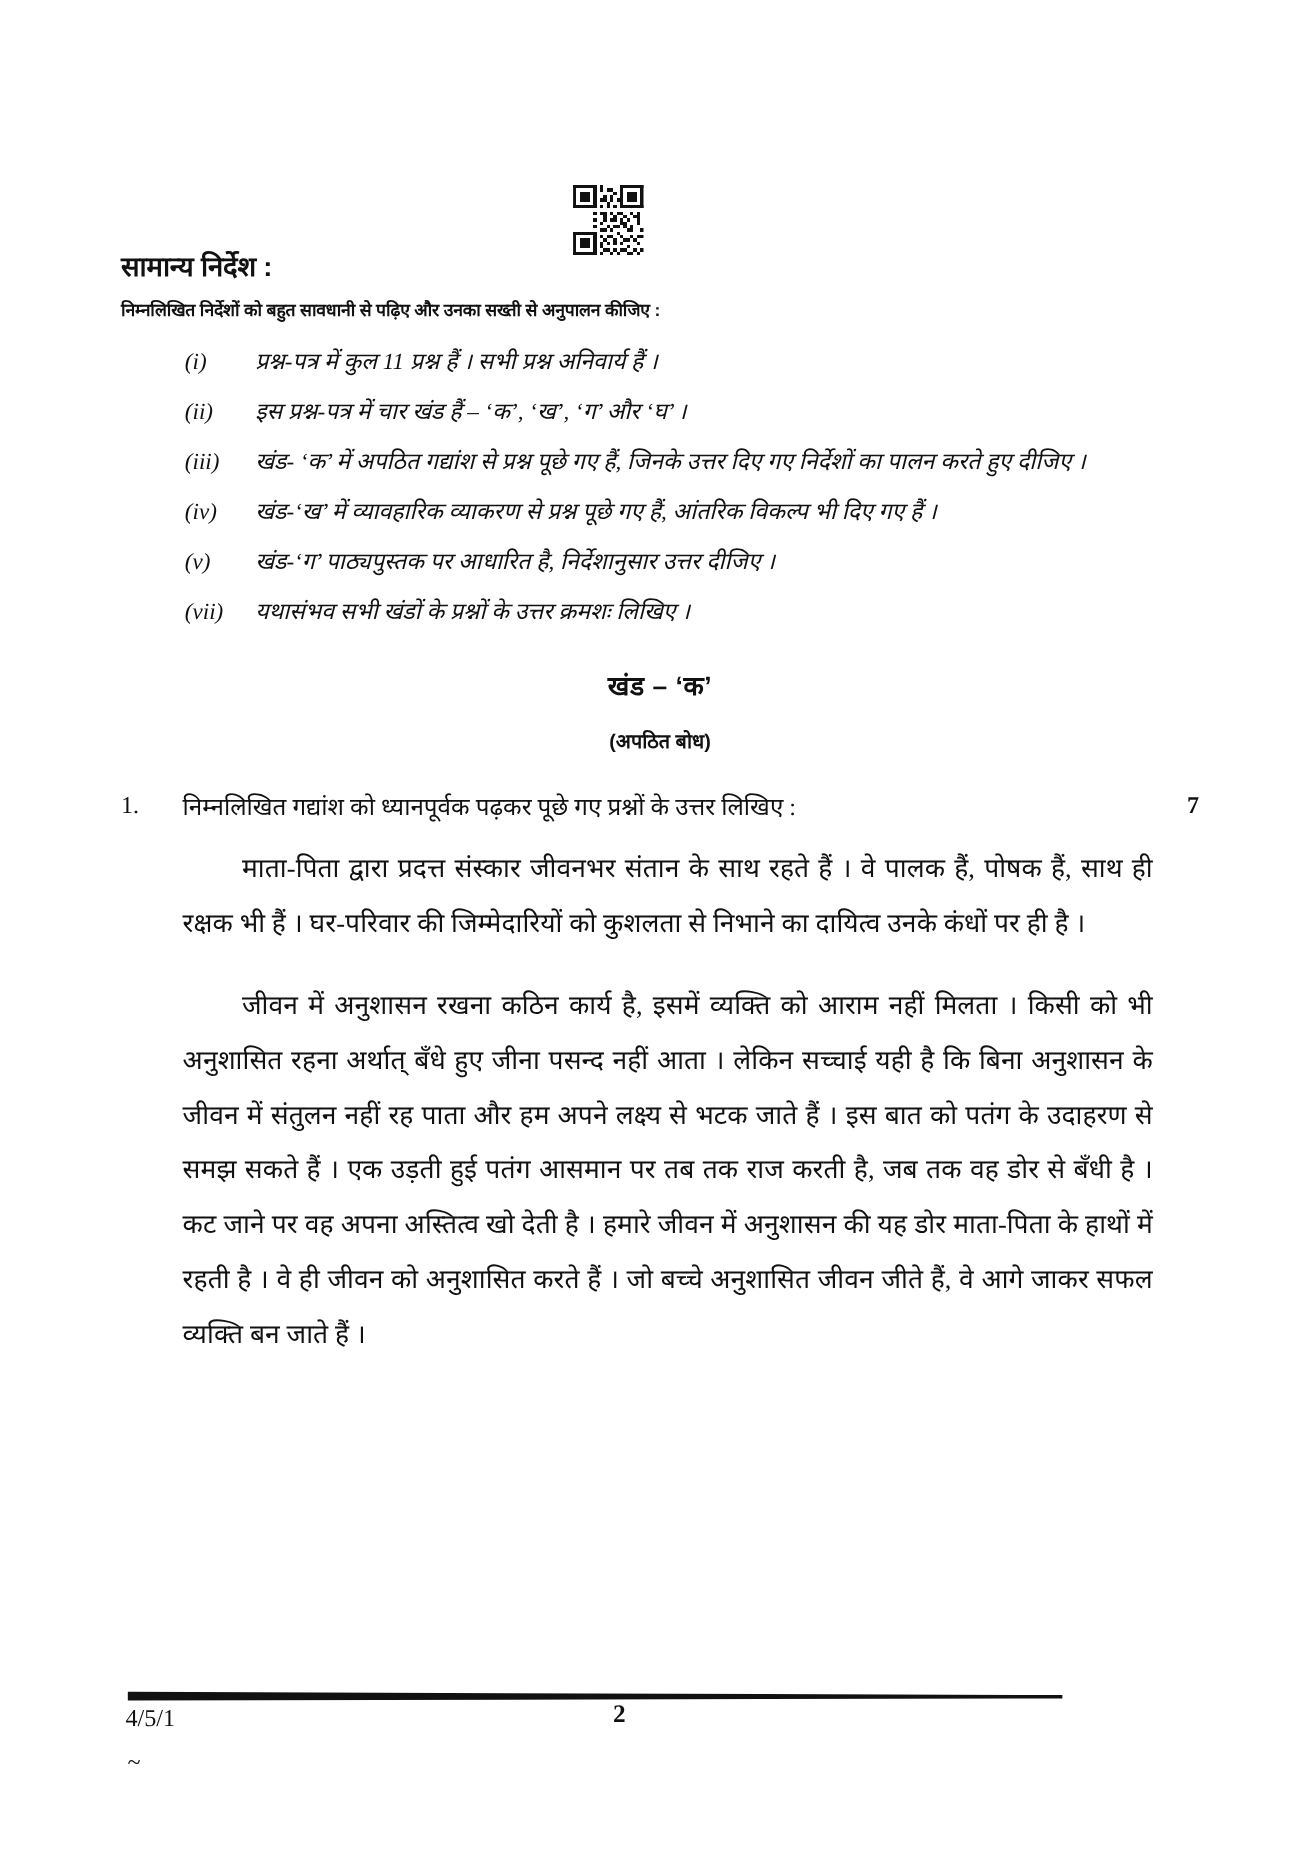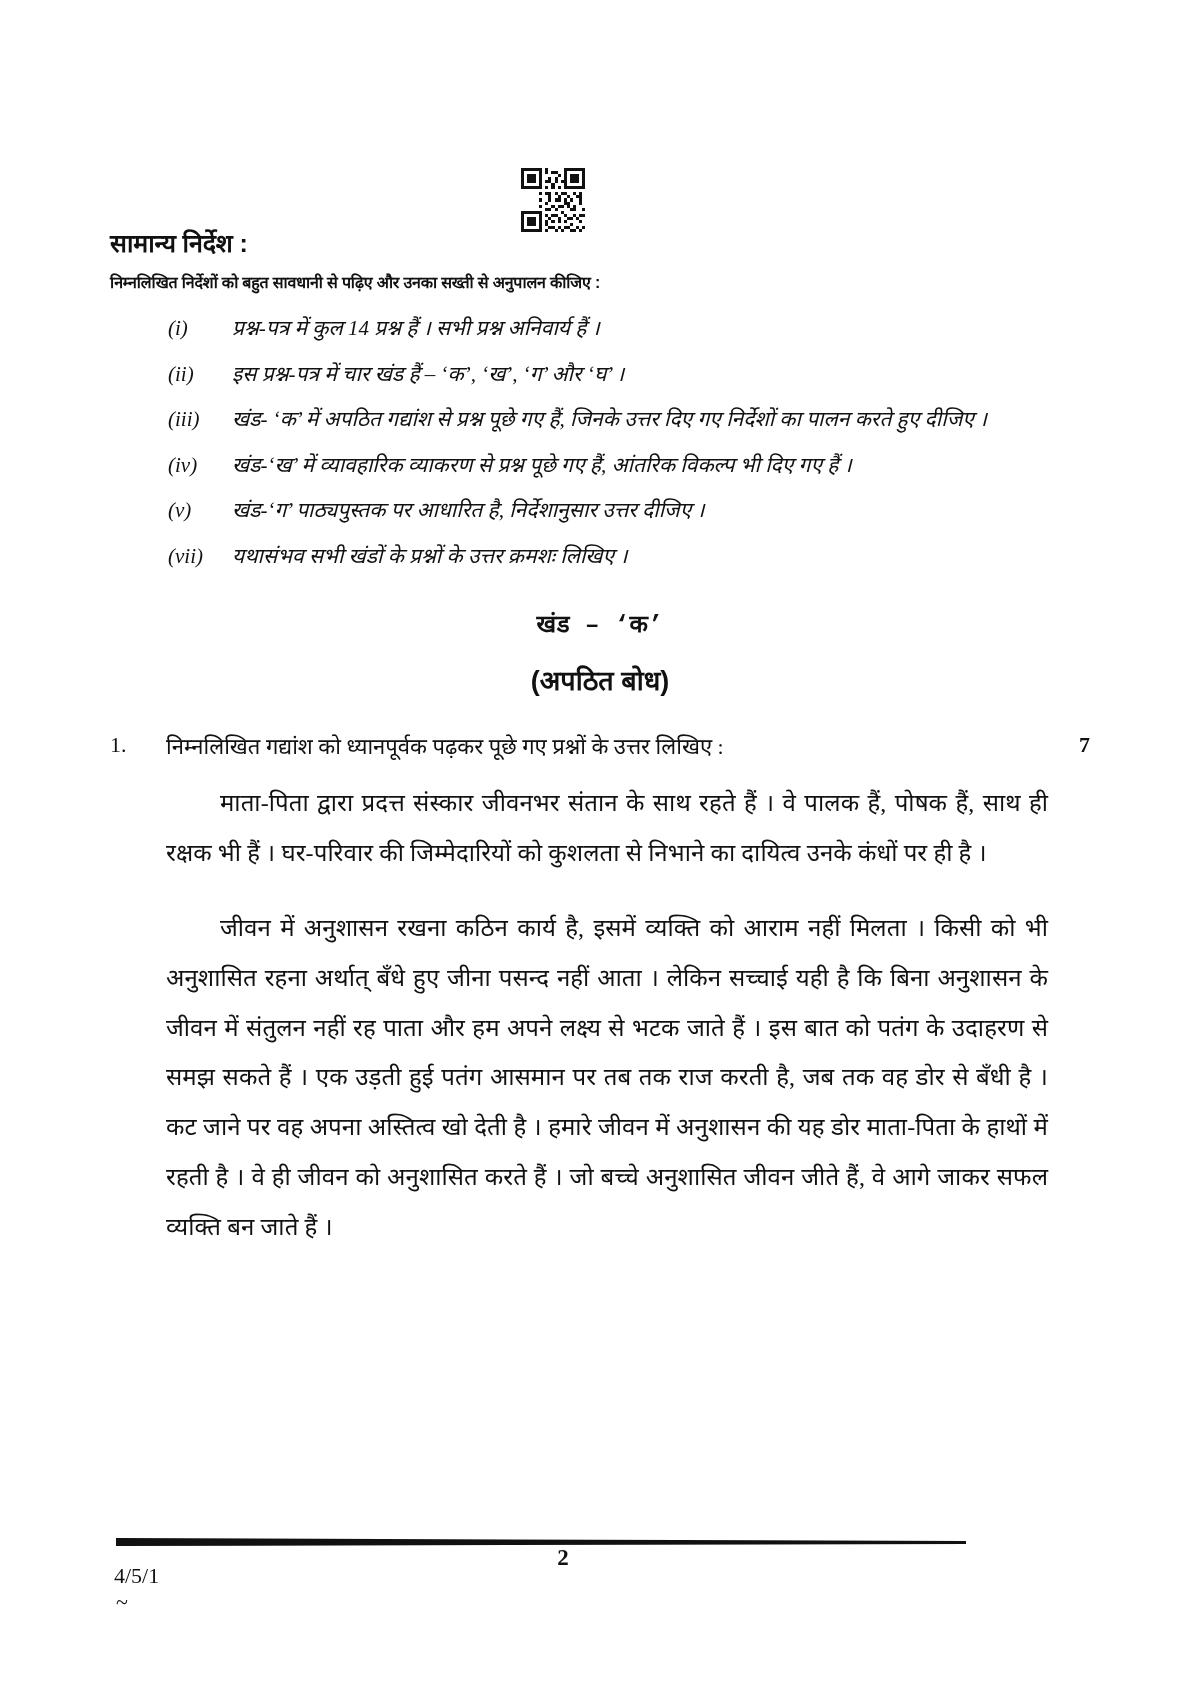--- a/index.html
+++ b/index.html
@@ -76,31 +76,31 @@
     top: 0;
     font-style: italic;
     font-size: 21px;
     width: 58px;
     text-align: left;
   }
 
   
   .section-head {
     text-align: center;
-    font-family: Liberation Mono, monospace;
+    font-family: Liberation Sans, sans-serif;
     font-weight: 700;
     font-size: 24px;
     margin: 34px 0 0 0;
     letter-spacing: 0.5px;
   }
   .section-sub {
     text-align: center;
     font-family: "Liberation Sans", "DejaVu Sans", sans-serif;
     font-weight: 700;
-    font-size: 27px;
+    font-size: 18px;
     margin: 22px 0 0 0;
   }
 
   
   .question-row {
     display: flex;
     align-items: flex-start;
     margin-top: 34px;
     font-size: 22px;
   }
@@ -149,21 +149,21 @@
   .footer {
     position: absolute;
     left: 110px;
     top: 1545px;
     width: 980px;
     height: 70px;
   }
   .footer .code {
     position: absolute;
     left: 4px;
-    top: 18px;
+    top: 4px;
     font-size: 22px;
     text-align: center;
   }
   .footer .pageno {
     position: absolute;
     left: 0;
     right: 0;
     top: 0;
     text-align: center;
     font-size: 23px;
@@ -273,21 +273,21 @@
 
   <div class="content">
 
     <div class="gi-title">सामान्य निर्देश :</div>
 
     <div class="gi-sub">निम्नलिखित निर्देशों को बहुत सावधानी से पढ़िए और उनका सख्ती से अनुपालन कीजिए :</div>
 
     <ol class="instructions">
       <li>
         <span class="num">(i)</span>
-        <span class="txt">प्रश्न-पत्र में कुल 14 प्रश्न हैं । सभी प्रश्न अनिवार्य हैं ।</span>
+        <span class="txt">प्रश्न-पत्र में कुल 11 प्रश्न हैं । सभी प्रश्न अनिवार्य हैं ।</span>
       </li>
       <li>
         <span class="num">(ii)</span>
         <span class="txt">इस प्रश्न-पत्र में चार खंड हैं –  ‘क’, ‘ख’, ‘ग’ और ‘घ’ ।</span>
       </li>
       <li>
         <span class="num">(iii)</span>
         <span class="txt">खंड- ‘क’ में अपठित गद्यांश से प्रश्न पूछे गए हैं, जिनके उत्तर दिए गए निर्देशों का पालन करते हुए दीजिए ।</span>
       </li>
       <li>

